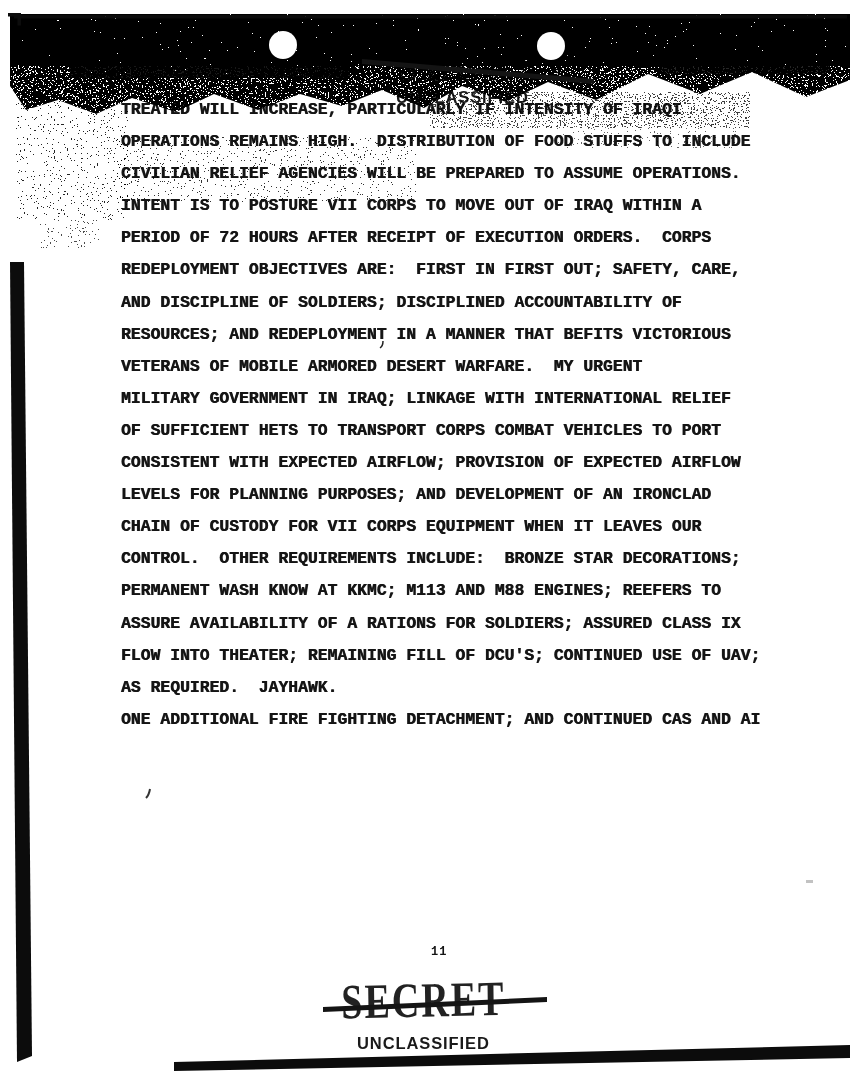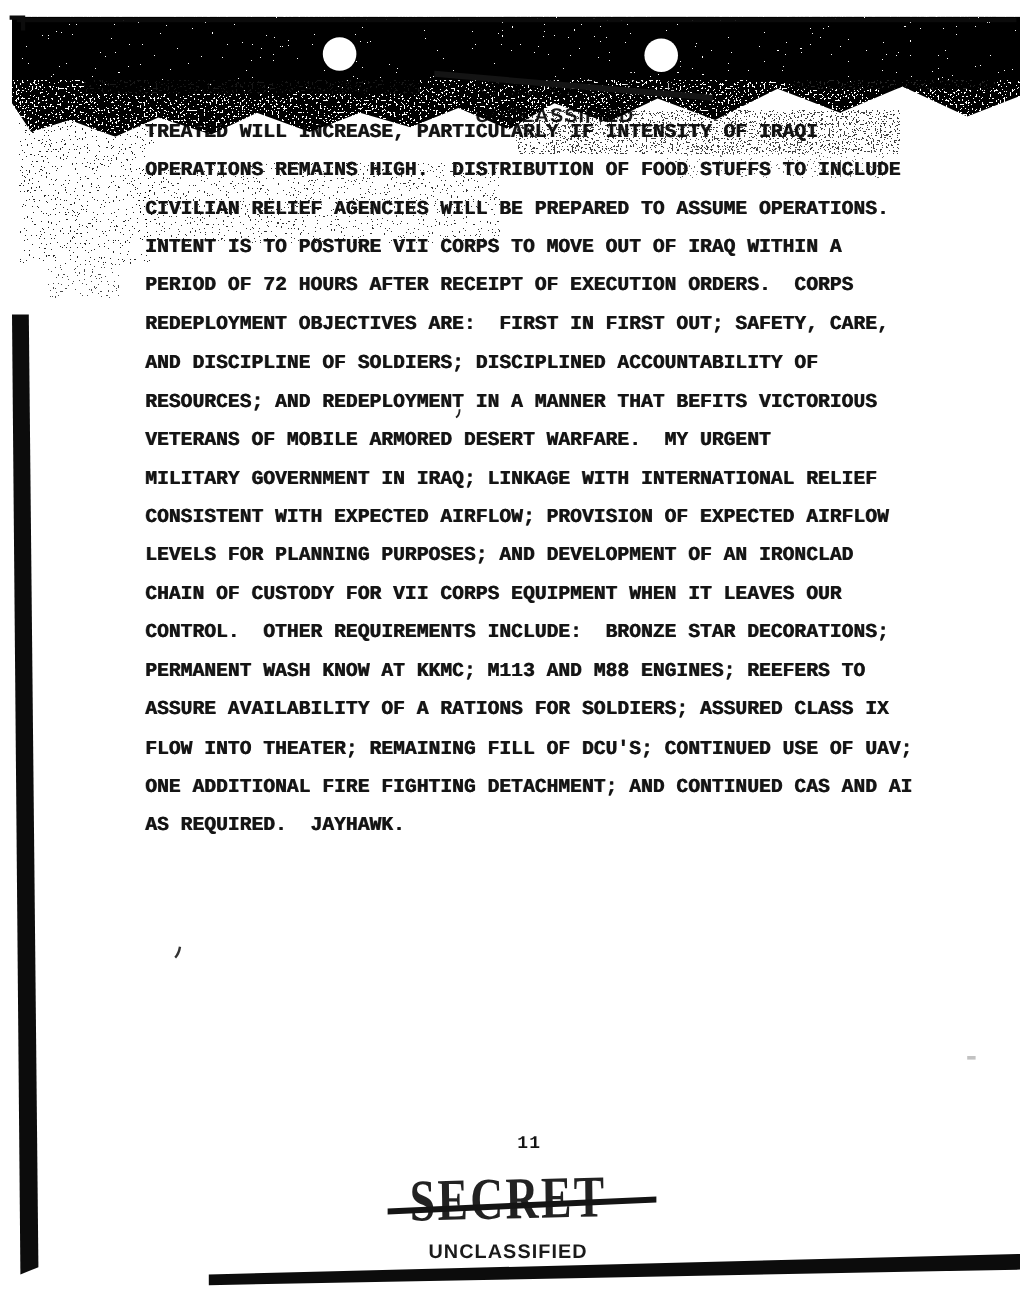--- a/index.html
+++ b/index.html
@@ -28,49 +28,50 @@
   .stamp-unclass{
     position:absolute;z-index:2;
     font-family:"Liberation Sans","DejaVu Sans",sans-serif;font-weight:700;
     font-size:16.5px;letter-spacing:.9px;color:#1a1a1a;white-space:nowrap;
   }
   .stamp-unclass.top{left:396px;top:88px;}
   .stamp-unclass.bottom{left:357px;top:1034px;}
   .page-number{
     position:absolute;left:431px;top:945px;z-index:1;
     font-family:"Liberation Mono","DejaVu Sans Mono",monospace;
-    font-weight:700;font-size:15px;letter-spacing:1px;color:#141414;
+    font-weight:700;font-size:12px;letter-spacing:1px;color:#141414;
   }
   svg.overlay{position:absolute;left:0;top:0;z-index:5;pointer-events:none;}
 </style>
 </head>
 <body>
 
 <div class="page">
 
   <div class="body-text">
       <div class="tline">TREATED WILL INCREASE, PARTICULARLY IF INTENSITY OF IRAQI</div>
       <div class="tline">OPERATIONS REMAINS HIGH.  DISTRIBUTION OF FOOD STUFFS TO INCLUDE</div>
       <div class="tline">CIVILIAN RELIEF AGENCIES WILL BE PREPARED TO ASSUME OPERATIONS.</div>
       <div class="tline">INTENT IS TO POSTURE VII CORPS TO MOVE OUT OF IRAQ WITHIN A</div>
       <div class="tline">PERIOD OF 72 HOURS AFTER RECEIPT OF EXECUTION ORDERS.  CORPS</div>
       <div class="tline">REDEPLOYMENT OBJECTIVES ARE:  FIRST IN FIRST OUT; SAFETY, CARE,</div>
       <div class="tline">AND DISCIPLINE OF SOLDIERS; DISCIPLINED ACCOUNTABILITY OF</div>
       <div class="tline">RESOURCES; AND REDEPLOYMENT IN A MANNER THAT BEFITS VICTORIOUS</div>
       <div class="tline">VETERANS OF MOBILE ARMORED DESERT WARFARE.  MY URGENT</div>
       <div class="tline">MILITARY GOVERNMENT IN IRAQ; LINKAGE WITH INTERNATIONAL RELIEF</div>
+      <div class="tline">OF SUFFICIENT HETS TO TRANSPORT CORPS COMBAT VEHICLES TO PORT</div>
       <div class="tline">CONSISTENT WITH EXPECTED AIRFLOW; PROVISION OF EXPECTED AIRFLOW</div>
       <div class="tline">LEVELS FOR PLANNING PURPOSES; AND DEVELOPMENT OF AN IRONCLAD</div>
       <div class="tline">CHAIN OF CUSTODY FOR VII CORPS EQUIPMENT WHEN IT LEAVES OUR</div>
       <div class="tline">CONTROL.  OTHER REQUIREMENTS INCLUDE:  BRONZE STAR DECORATIONS;</div>
       <div class="tline">PERMANENT WASH KNOW AT KKMC; M113 AND M88 ENGINES; REEFERS TO</div>
       <div class="tline">ASSURE AVAILABILITY OF A RATIONS FOR SOLDIERS; ASSURED CLASS IX</div>
       <div class="tline">FLOW INTO THEATER; REMAINING FILL OF DCU'S; CONTINUED USE OF UAV;</div>
+      <div class="tline">AS REQUIRED.  JAYHAWK.</div>
       <div class="tline">ONE ADDITIONAL FIRE FIGHTING DETACHMENT; AND CONTINUED CAS AND AI</div>
-      <div class="tline">AS REQUIRED.  JAYHAWK.</div>
     </div>
 
   <div class="stamp-secret top"><span>SEC</span><span class="faded">RET</span></div>
 
   <div class="stamp-unclass top">UNCLASSIFIED</div>
 
   <div class="page-number">11</div>
 
   <div class="stamp-secret bottom">SECRET</div>
 

